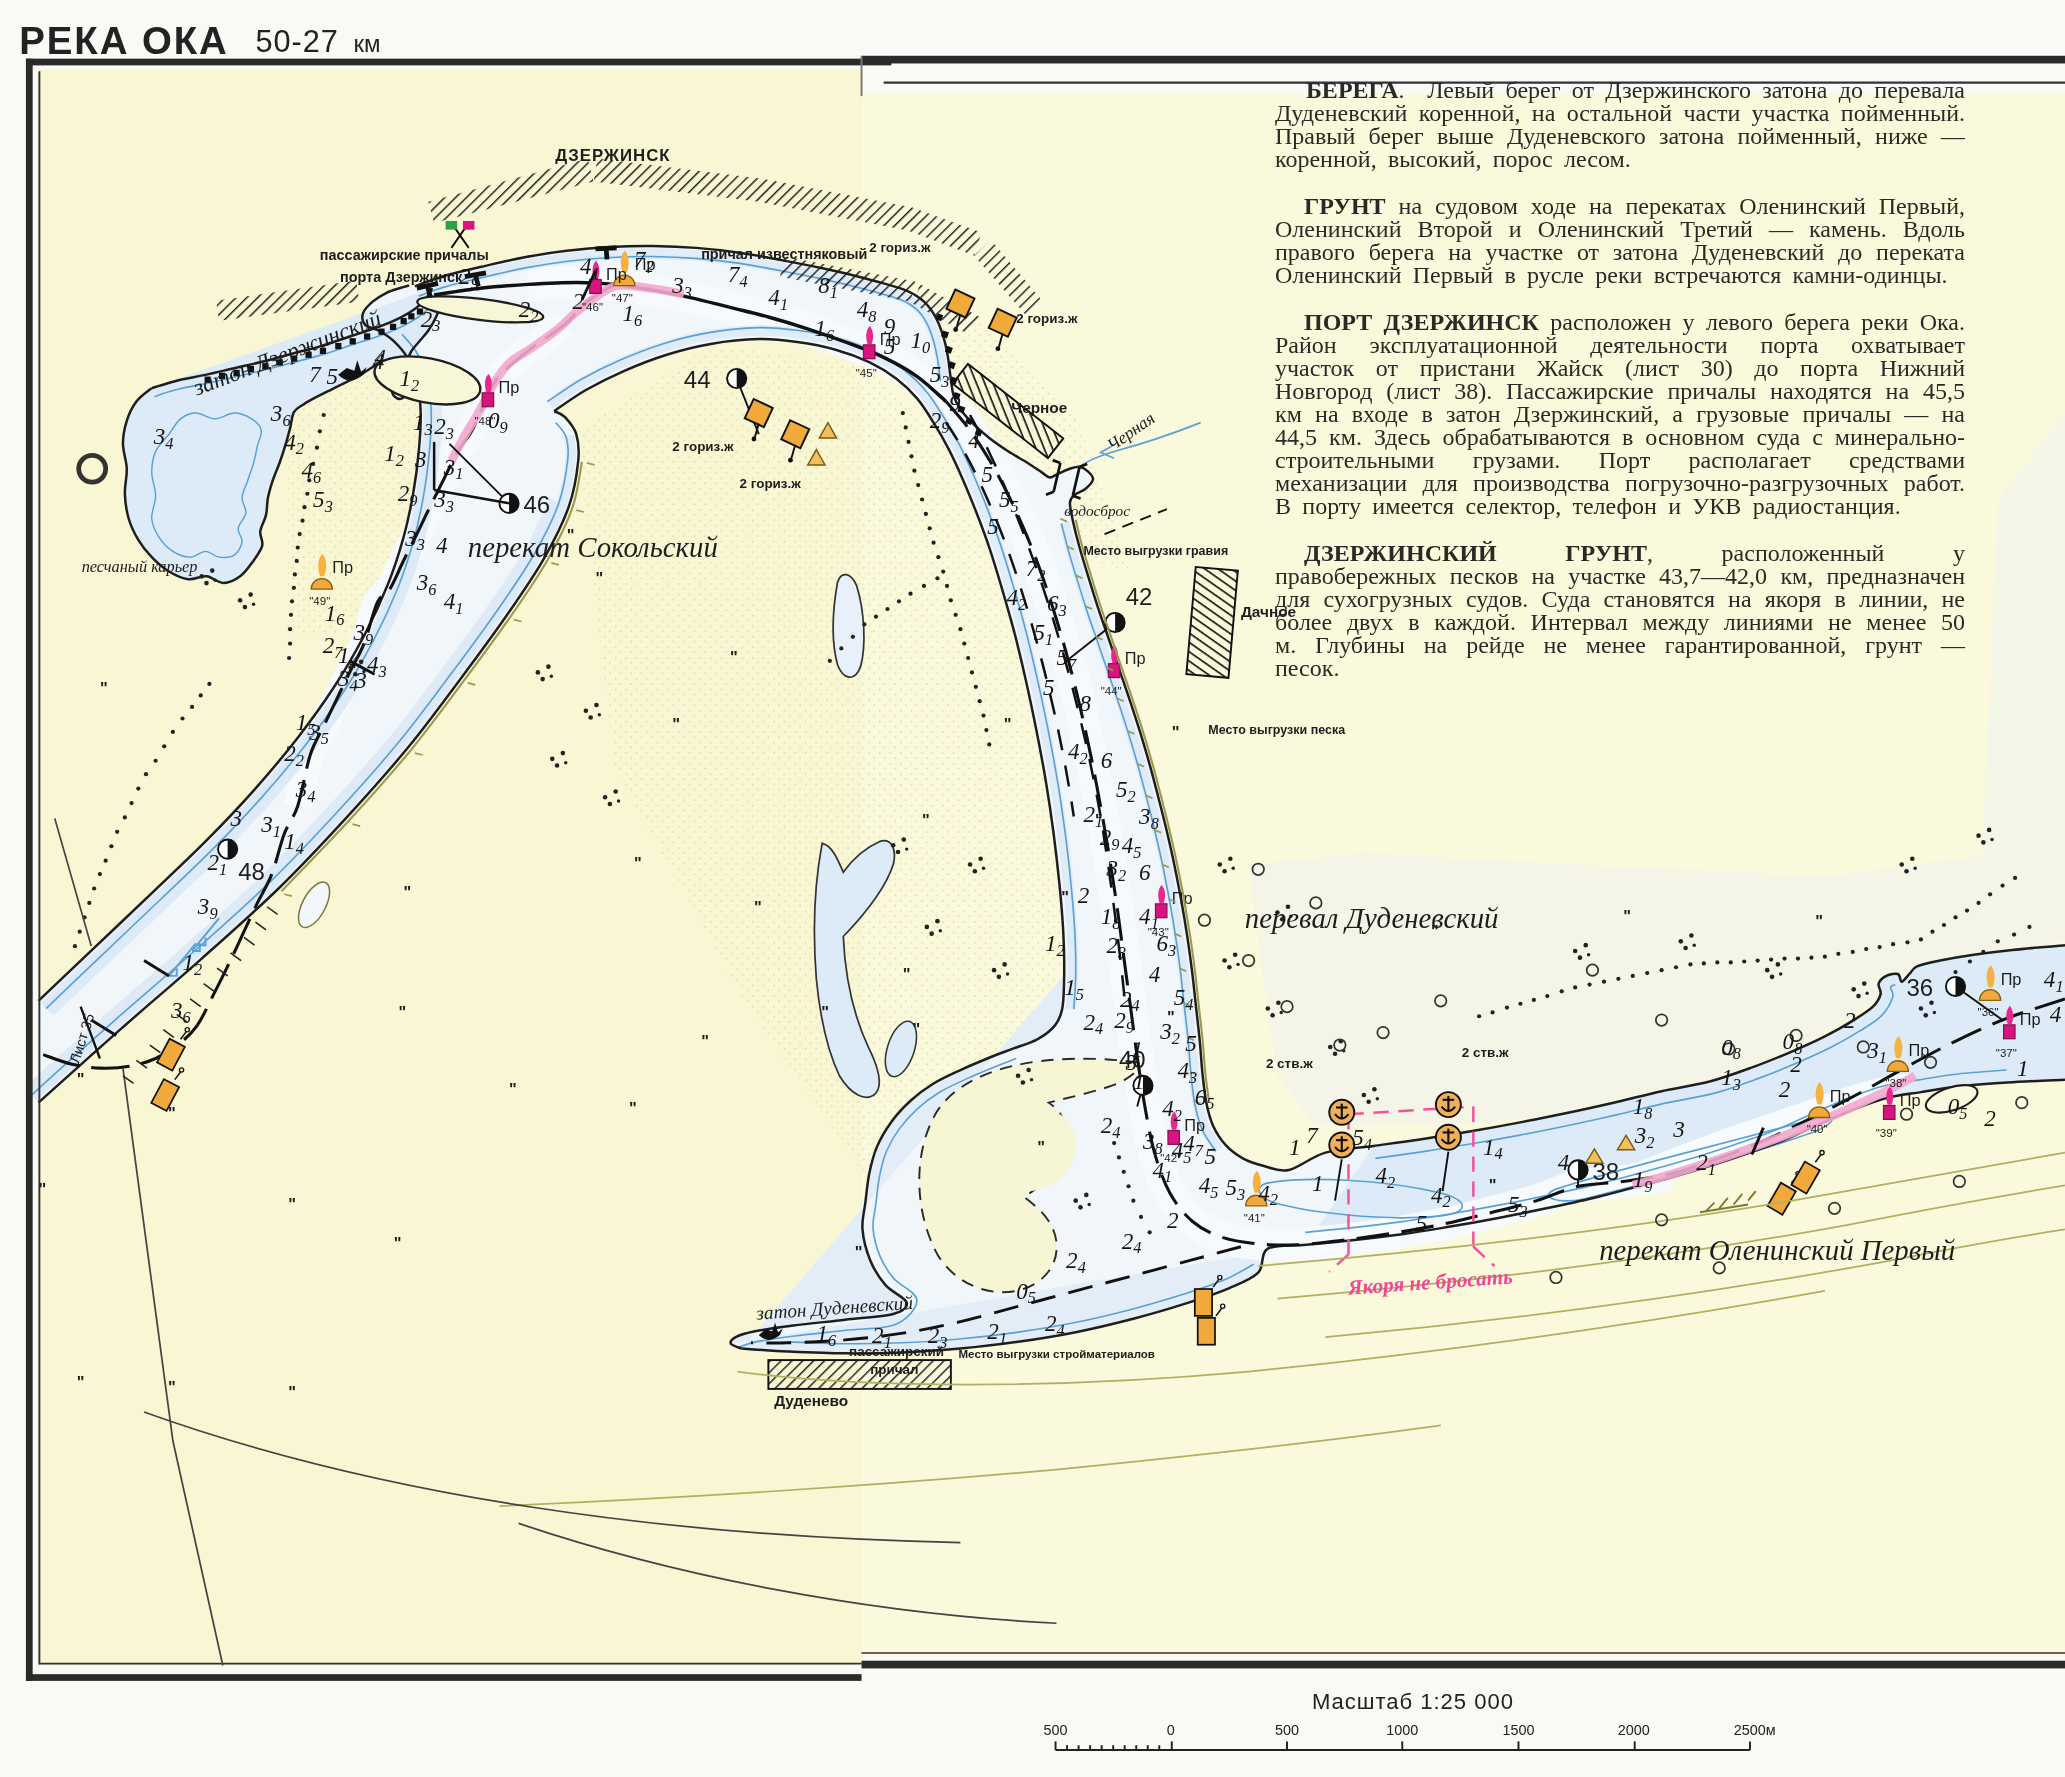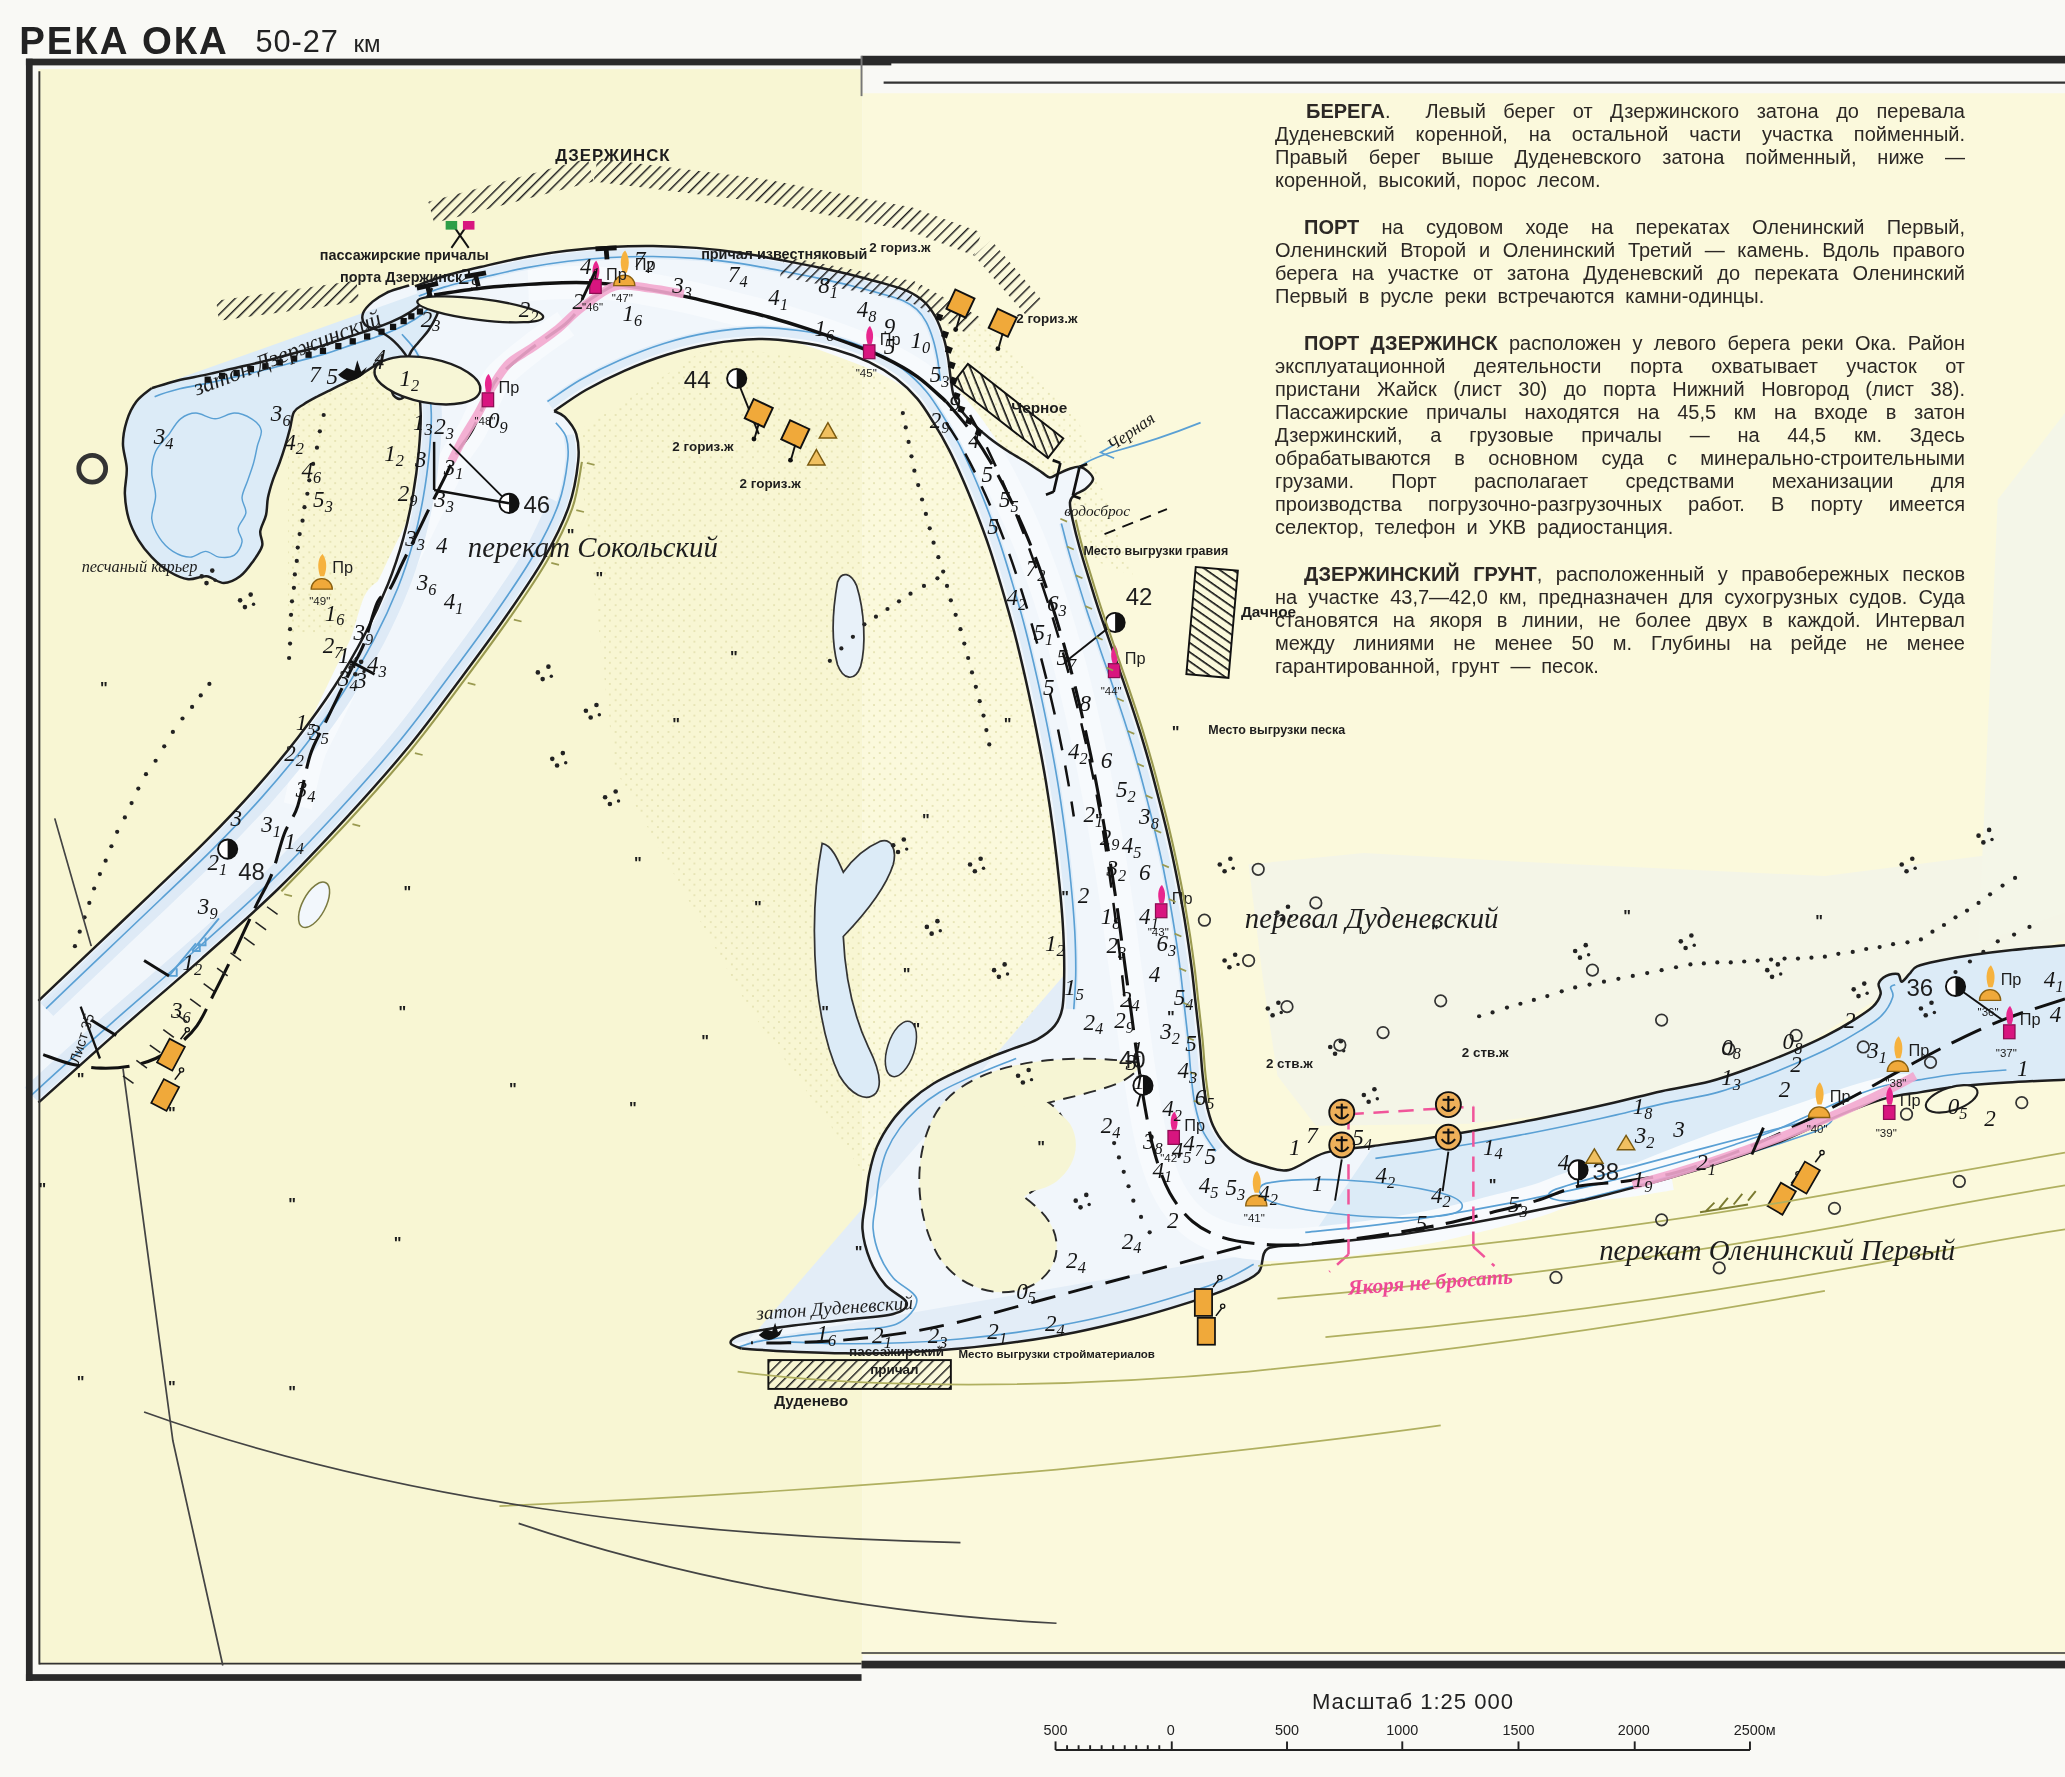--- a/index.html
+++ b/index.html
@@ -1,14 +1,14 @@
 <!DOCTYPE html>
 <html><head><meta charset="utf-8"><style>
 html,body{margin:0;padding:0;background:#f9f9f5;width:2065px;height:1777px;overflow:hidden}
-#textblock{position:absolute;left:1275px;top:100px;width:690px;font-family:Liberation Sans, sans-serif;font-size:20px;line-height:23px;color:#2c2825;text-align:justify}
+#textblock{position:absolute;left:1275px;top:79px;width:690px;font-family:Liberation Serif, serif;font-size:24px;line-height:23px;color:#2c2825;text-align:justify}
 #textblock p{margin:0 0 24px 0;text-indent:29px;word-spacing:5.3px}
 .it{font-family:"Liberation Serif",serif;font-style:italic;fill:#1d1d1d}
 .sn{font-family:"Liberation Sans",sans-serif;fill:#1d1d1d}
 </style></head><body>
 <div style="position:relative;width:1948px;height:1777px;font-family:'Liberation Sans',sans-serif">
 <svg width="2065" height="1777" viewBox="0 0 2150 1850" style="position:absolute;left:0;top:0">
 <defs>
 <pattern id="hatch" patternUnits="userSpaceOnUse" width="9" height="9" patternTransform="rotate(45)">
           <line x1="0" y1="0" x2="0" y2="9" stroke="#1c1c1c" stroke-width="2.8"></line>
         </pattern>
@@ -1085,20 +1085,20 @@
 
 <text x="82" y="1108" class="sn" font-size="15" transform="rotate(-72 82 1108)">Лист 35</text>
 
 <text x="1404" y="1348" font-family="Liberation Serif" font-style="italic" font-weight="bold" font-size="22" fill="#ee4896" transform="rotate(-4 1404 1348)">Якоря не бросать</text>
 </svg>
 
 <div id="textblock">
 
 <p style="text-indent:31px"><b>БЕРЕГА</b>.&nbsp; Левый берег от Дзержинского затона до перевала Дуденевский коренной, на остальной части участка пойменный. Правый берег выше Дуденевского затона пойменный, ниже — коренной, высокий, порос лесом.</p>
 
-<p><b>ПОРТ</b> на судовом ходе на перекатах Оленинский Первый, Оленинский Второй и Оленинский Третий — камень. Вдоль правого берега на участке от затона Дуденевский до переката Оленинский Первый в русле реки встречаются камни-одинцы.</p>
+<p><b>ГРУНТ</b> на судовом ходе на перекатах Оленинский Первый, Оленинский Второй и Оленинский Третий — камень. Вдоль правого берега на участке от затона Дуденевский до переката Оленинский Первый в русле реки встречаются камни-одинцы.</p>
 
 <p><b>ПОРТ ДЗЕРЖИНСК</b> расположен у левого берега реки Ока. Район эксплуатационной деятельности порта охватывает участок от пристани Жайск (лист 30) до порта Нижний Новгород (лист 38). Пассажирские причалы находятся на 45,5 км на входе в затон Дзержинский, а грузовые причалы — на 44,5 км. Здесь обрабатываются в основном суда с минерально-строительными грузами. Порт располагает средствами механизации для производства погрузочно-разгрузочных работ. В порту имеется селектор, телефон и УКВ радиостанция.</p>
 
 <p><b>ДЗЕРЖИНСКИЙ ГРУНТ</b>, расположенный у правобережных песков на участке 43,7—42,0 км, предназначен для сухогрузных судов. Суда становятся на якоря в линии, не более двух в каждой. Интервал между линиями не менее 50 м. Глубины на рейде не менее гарантированной, грунт — песок.</p>
 
 </div>
 </div>
 
 </body></html>

